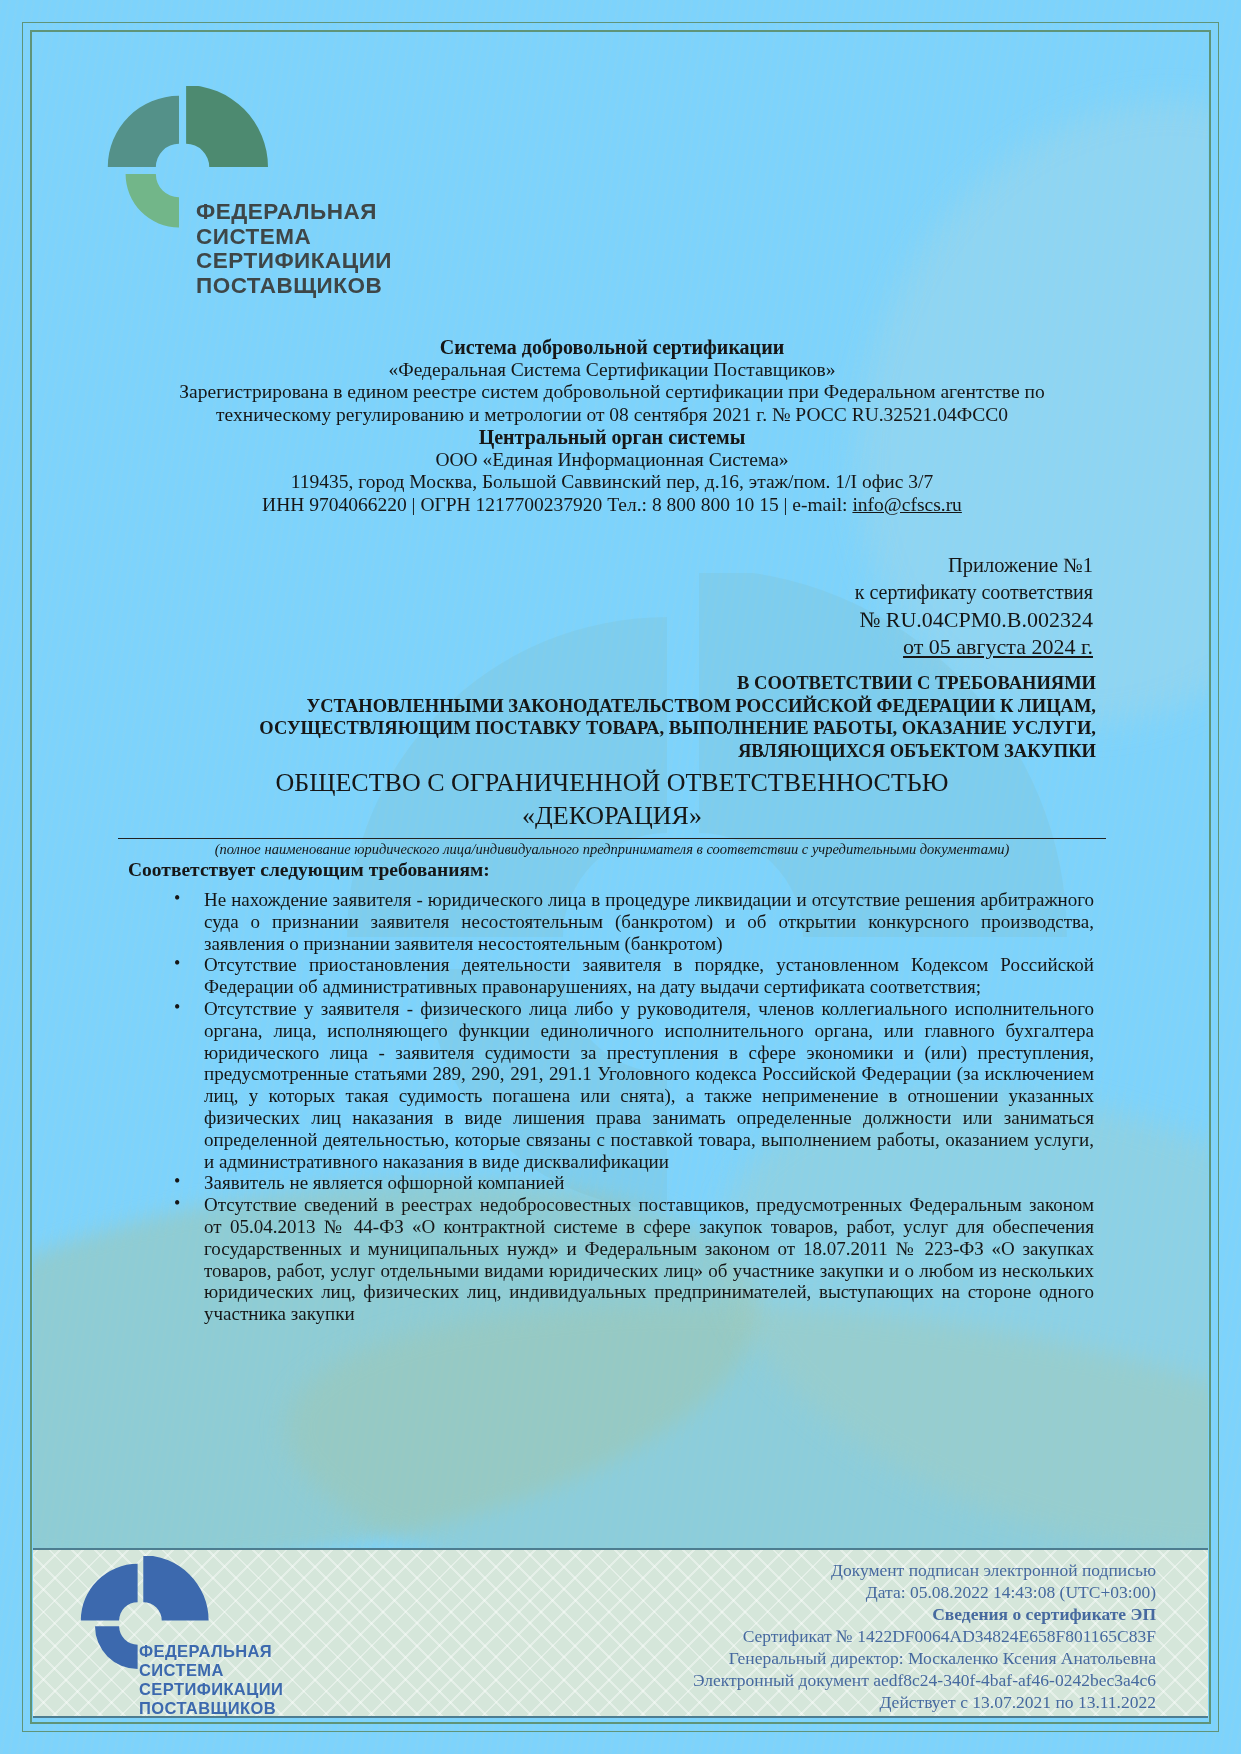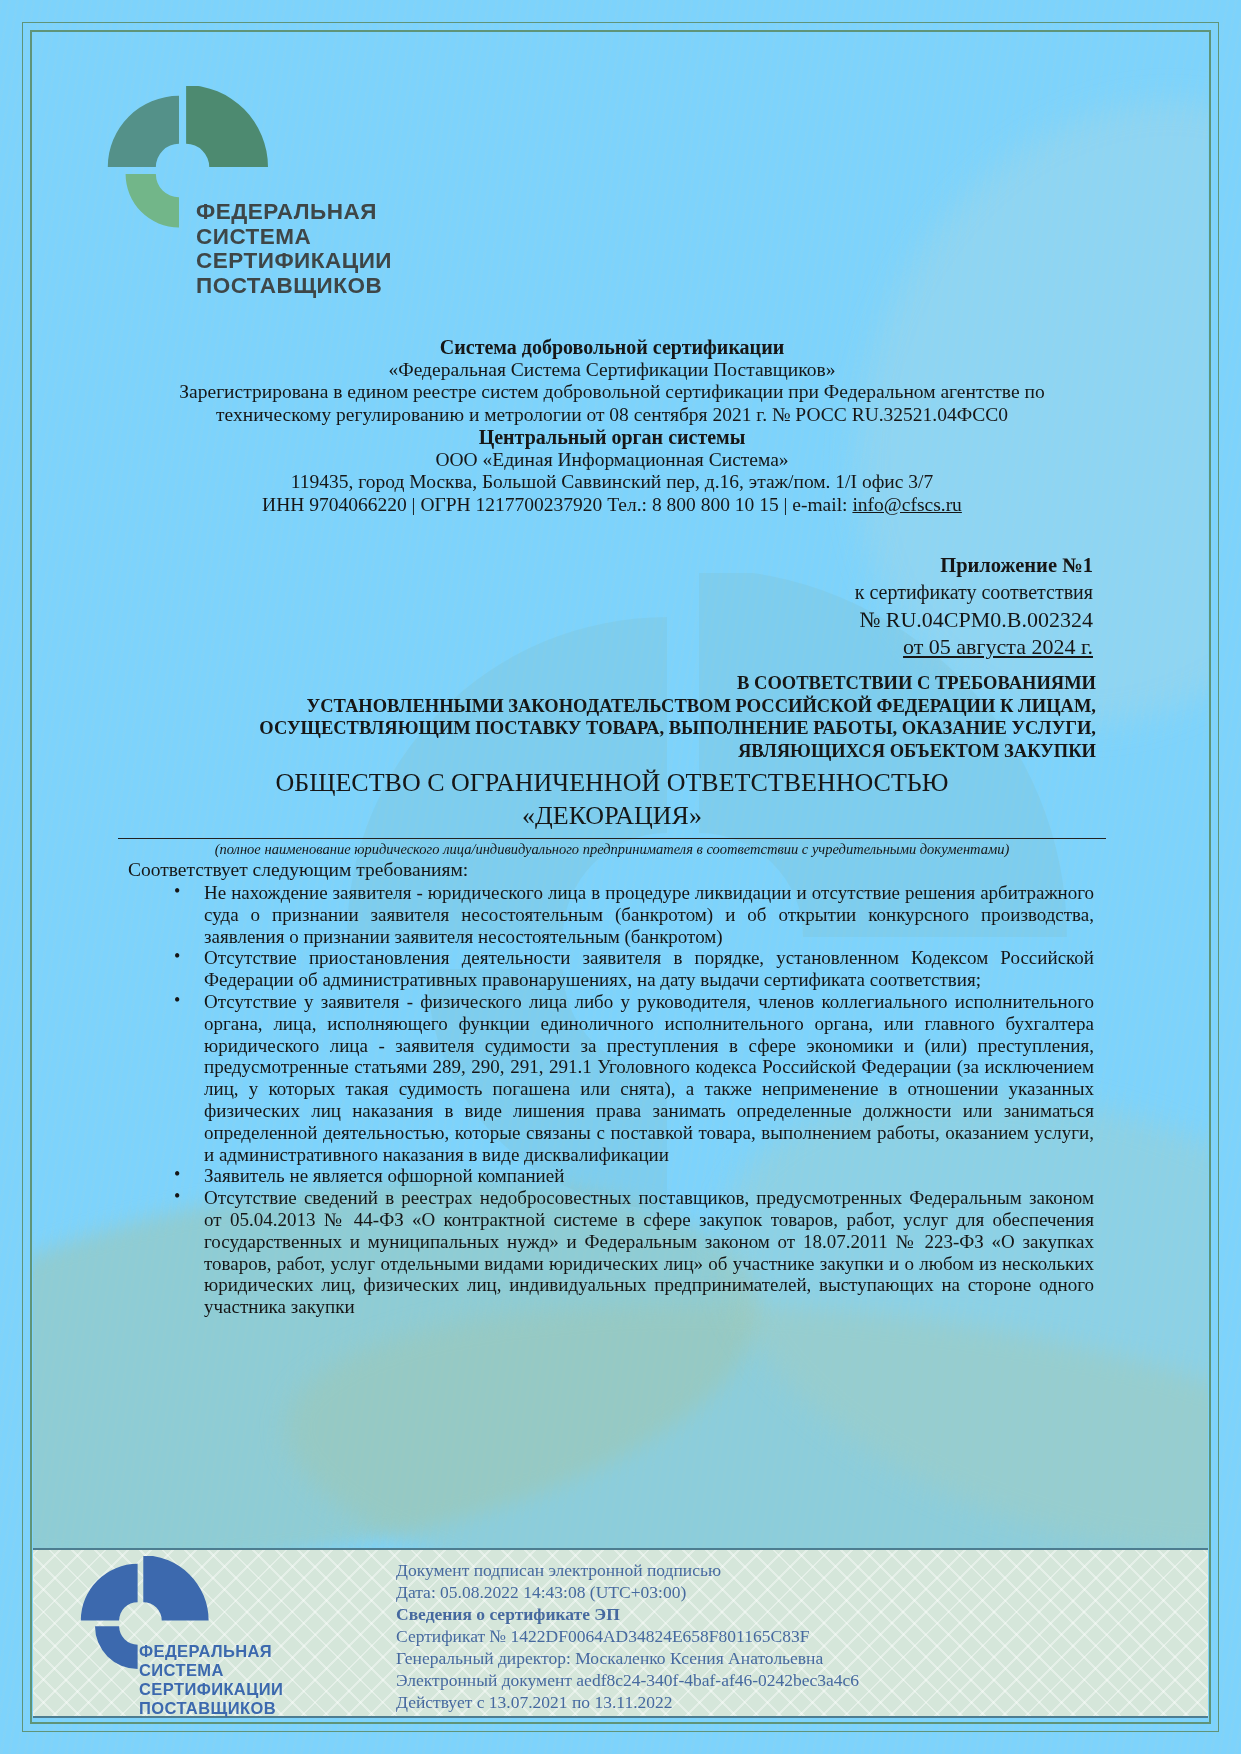--- a/index.html
+++ b/index.html
@@ -55,36 +55,36 @@
   .header-text{
     position:absolute;left:128px;top:336px;width:968px;z-index:3;
     text-align:center;font-size:19.5px;line-height:22.5px;
   }
   .header-text .b{font-weight:bold;font-size:20px;}
 
   .annex{
     position:absolute;right:148px;top:552px;width:500px;z-index:3;
     text-align:right;font-size:20px;line-height:27px;
   }
-  .annex .annex-title{font-weight:bold;font-size:20.5px;}
+  .annex .annex-title{font-weight:normal;font-size:20.5px;}
   .annex .big{font-size:22px;}
   .u{text-decoration:underline;}
 
   .req-heading{
     position:absolute;left:128px;top:672px;width:968px;z-index:3;
     text-align:right;font-weight:bold;font-size:18.5px;line-height:22.5px;
   }
 
   .subject{position:absolute;left:118px;top:766px;width:988px;z-index:3;text-align:center;}
   .subject .name{font-size:26px;line-height:33px;text-align:center;}
   .subject .rule{border:none;border-top:1.5px solid #222;margin:6px 0 2px 0;}
   .subject .caption{font-style:italic;font-size:14.5px;line-height:17px;}
 
   .compliance{position:absolute;left:128px;top:858px;width:966px;z-index:3;}
-  .compliance .intro{font-weight:normal;font-size:19.5px;line-height:24px;margin-bottom:0;}
+  .compliance .intro{font-weight:bold;font-size:19.5px;line-height:24px;margin-bottom:7px;}
   .compliance ul{list-style:none;margin:0;padding:0;}
   .compliance li{
     position:relative;padding-left:76px;text-align:justify;
     font-size:19px;line-height:21.8px;
   }
   .compliance li .dot{position:absolute;left:46px;top:-1px;font-size:18px;}
 
   
   .footer-band{
     position:absolute;left:33px;right:33px;top:1548px;height:166px;z-index:2;
@@ -96,21 +96,21 @@
   }
   .footer-logo{position:absolute;left:40px;top:6px;}
   .footer-logo svg{position:absolute;left:0;top:0;width:142px;height:142px;}
   .footer-logo .logo-text{
     position:absolute;left:66px;top:86px;width:220px;
     font-family:"Liberation Sans", sans-serif;font-weight:bold;
     font-size:16.5px;line-height:19px;letter-spacing:0.4px;color:var(--logo-blue);
   }
   .footer-sign{
     position:absolute;right:52px;top:9px;width:760px;
-    text-align:left;color:var(--footer-text-blue);
+    text-align:right;color:var(--footer-text-blue);
     font-size:17.5px;line-height:22px;
   }
   .footer-sign .b{font-weight:bold;}
   a.email{color:inherit;text-decoration:underline;cursor:pointer;margin-top:28px;}
 </style>
 </head>
 <body>
 
 <div class="page">
 

